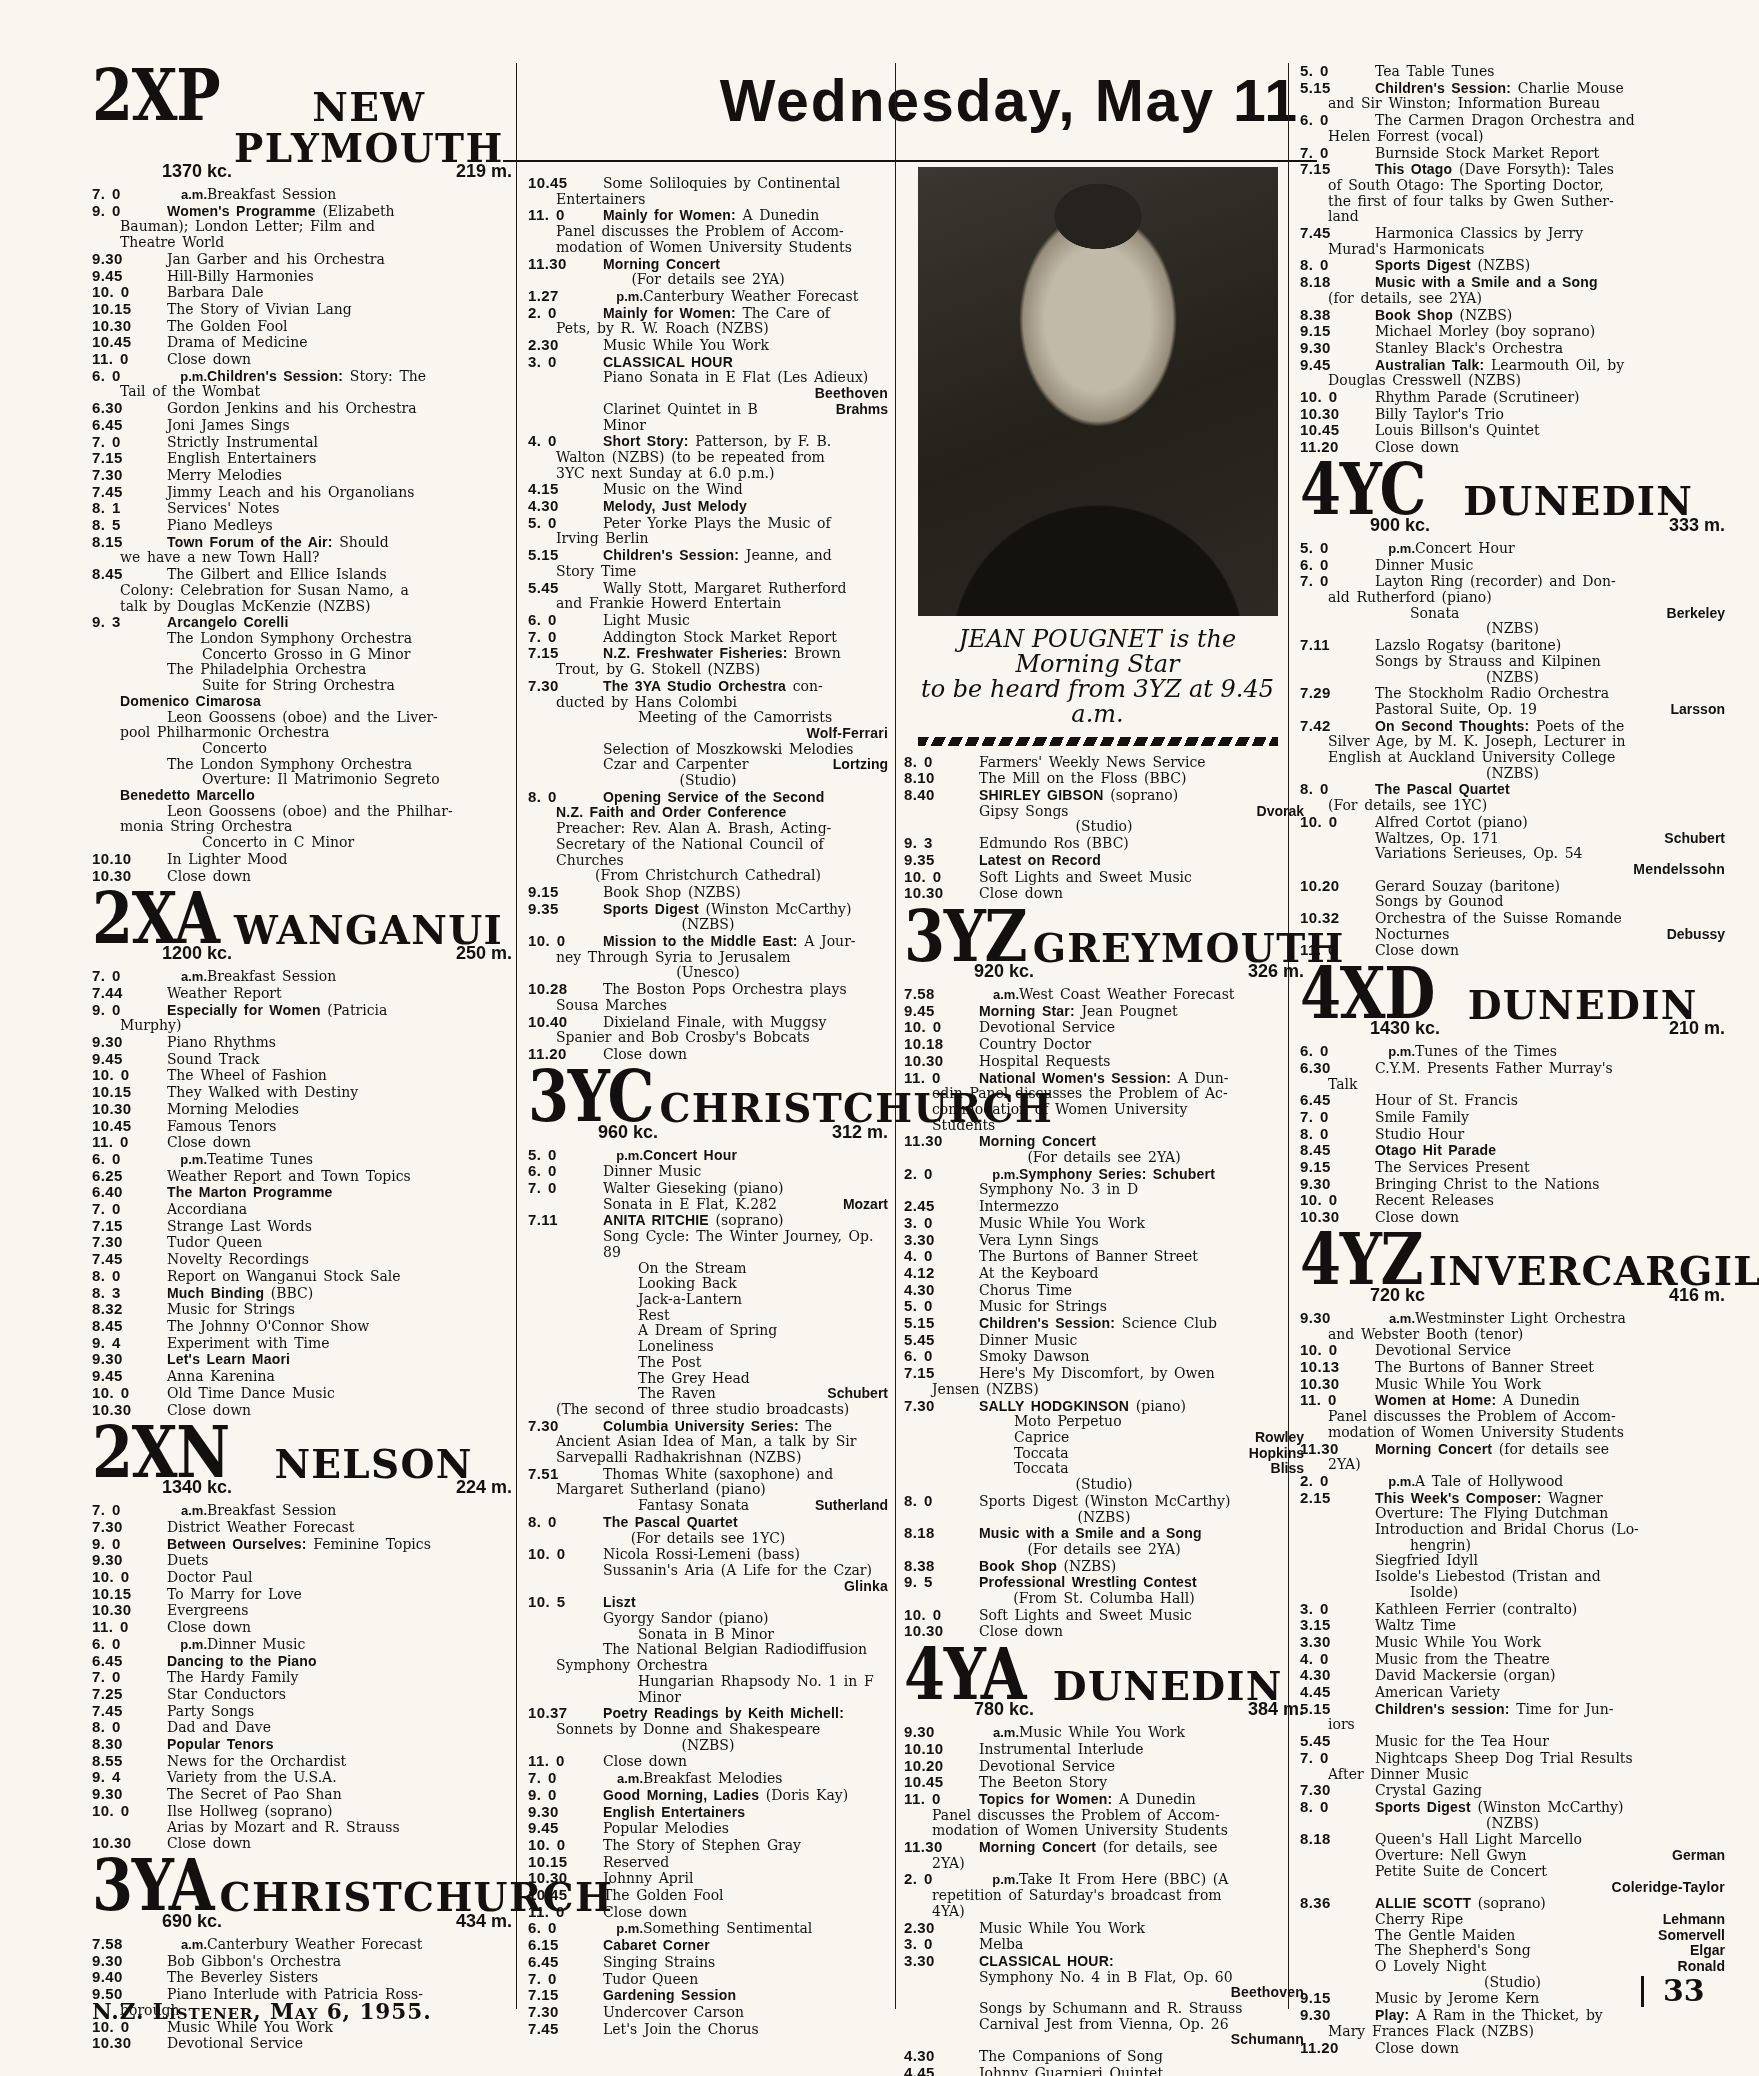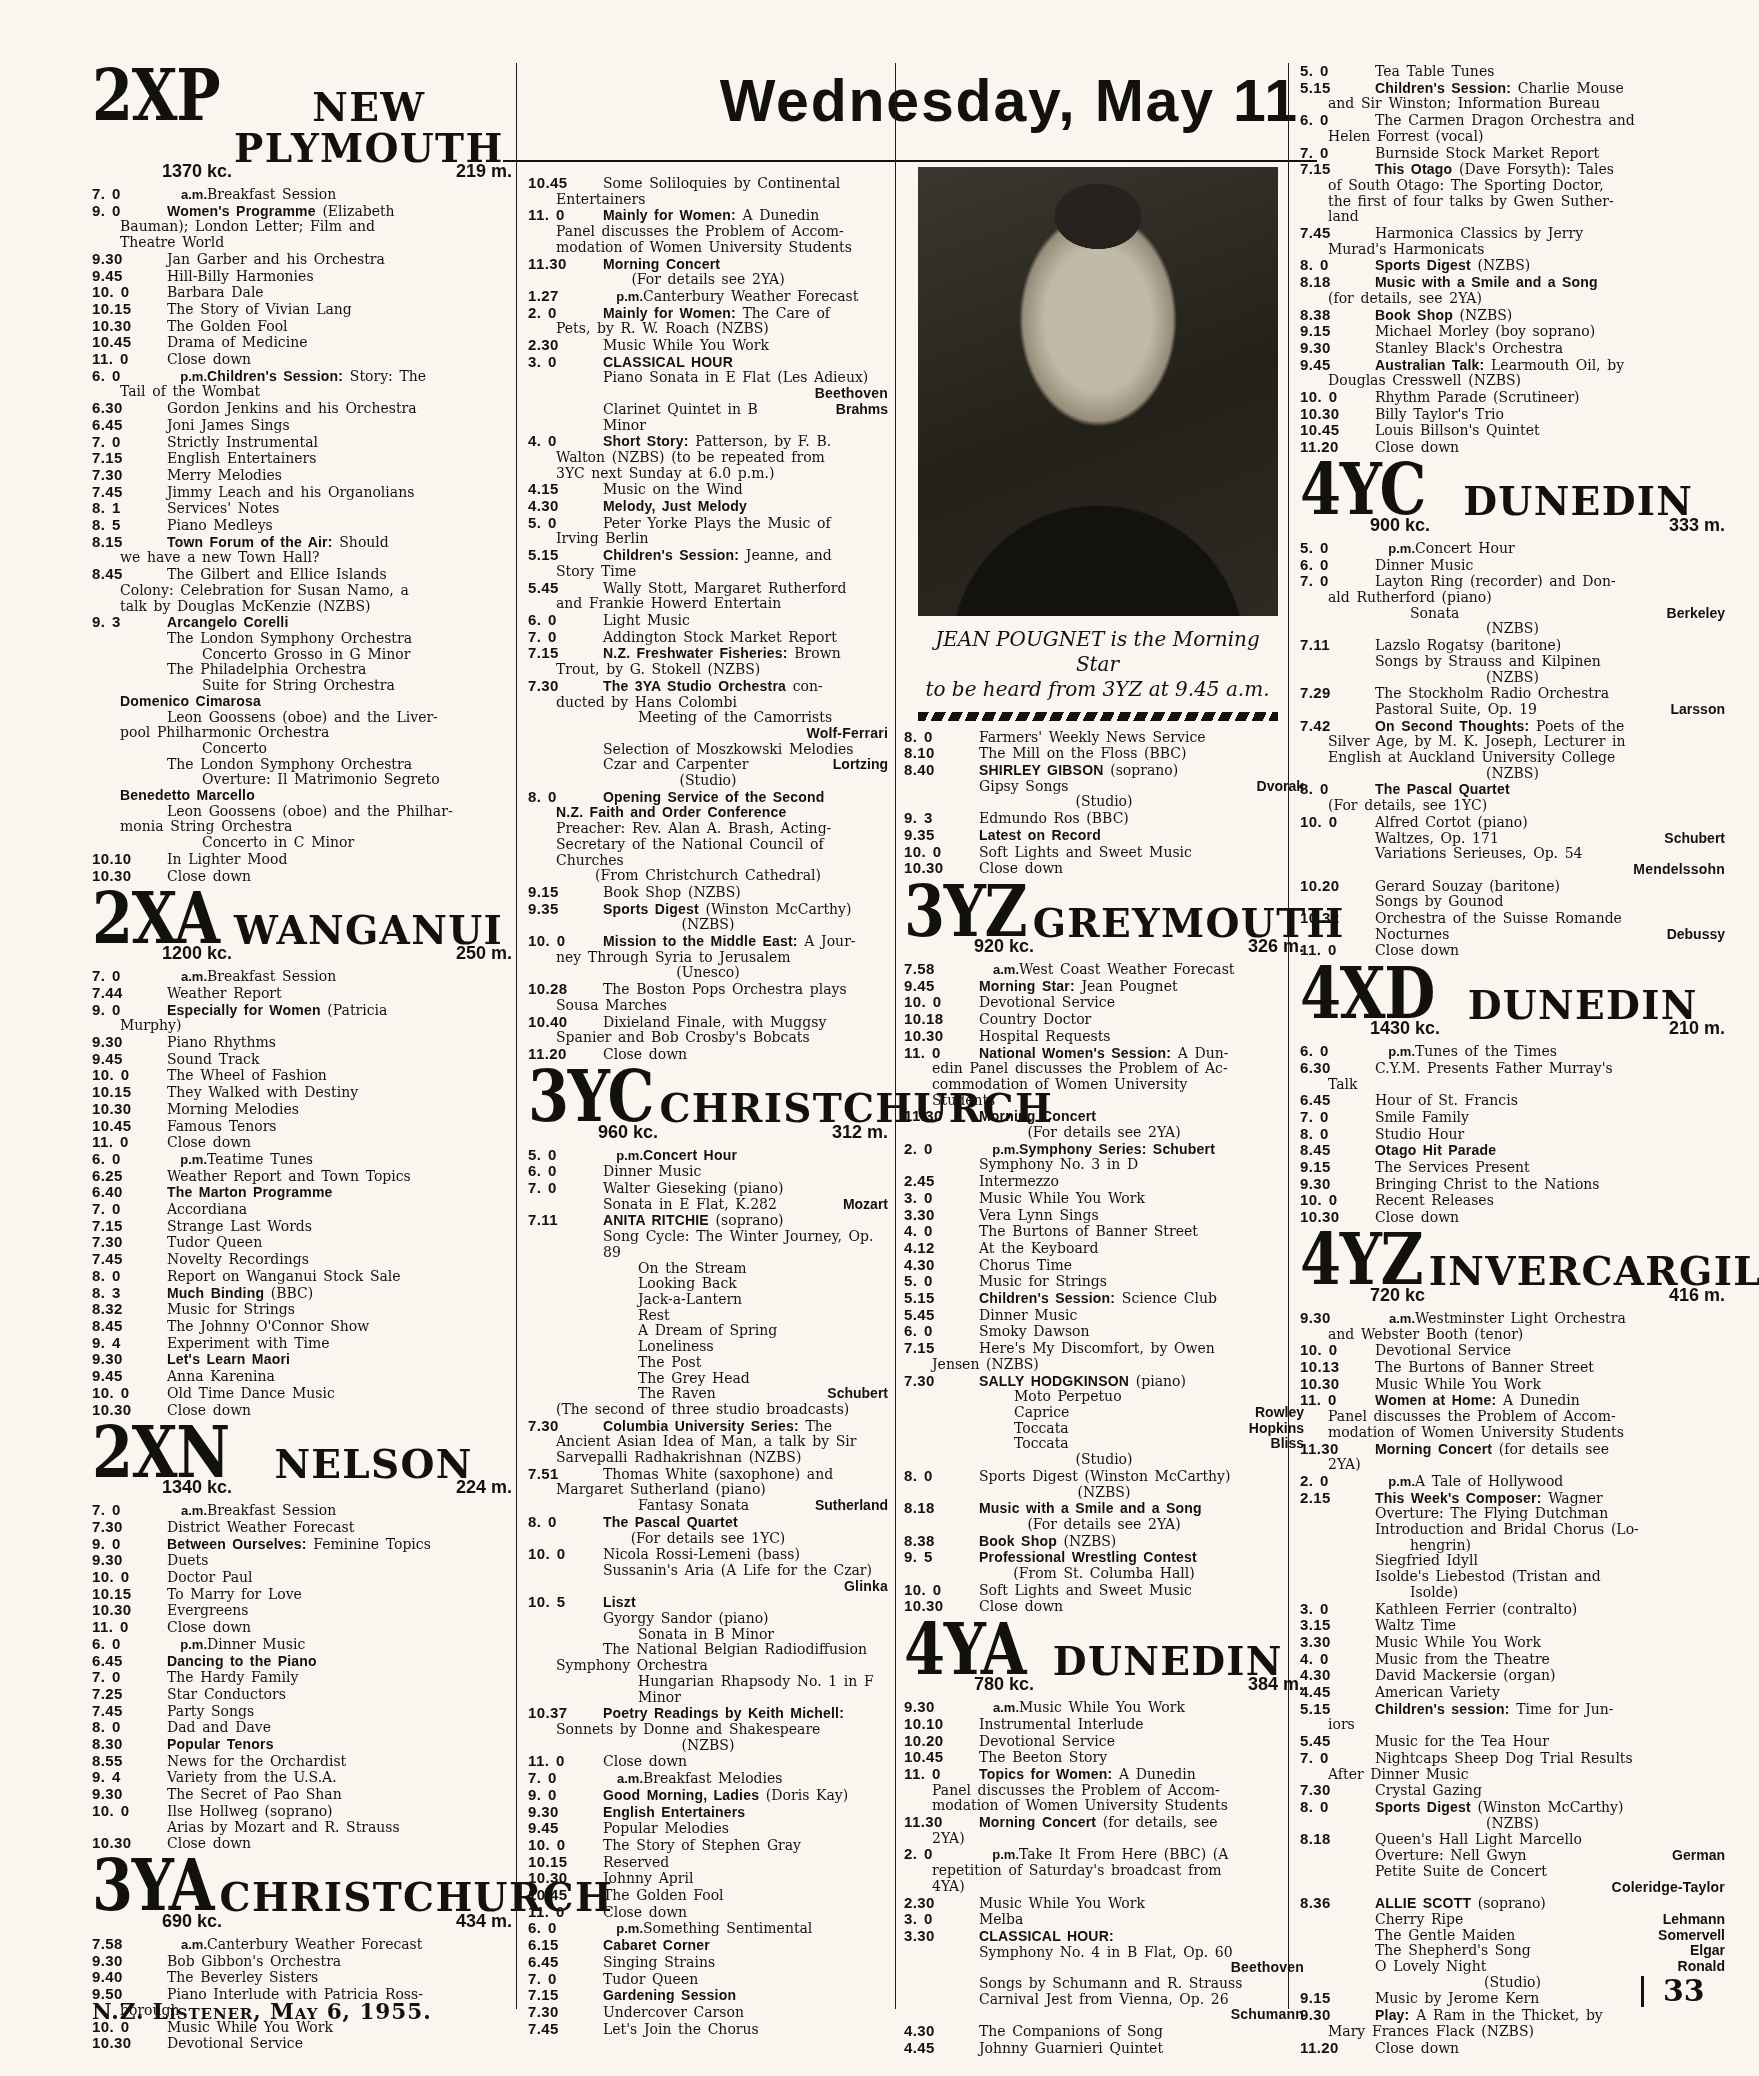--- a/index.html
+++ b/index.html
@@ -36,21 +36,21 @@
   .city{flex:1;text-align:center;font-size:39px;line-height:41px;letter-spacing:1.3px;font-weight:600;}
   .sta-sub{display:flex;justify-content:space-between;padding-left:70px;
         font-family:"Liberation Sans",sans-serif;font-weight:700;font-size:18px;margin-top:-4.5px;}
   .figure{margin:1.8px 0 6.3px 13.5px;width:360px;}
   .photo{width:360px;height:449px;background:
         radial-gradient(ellipse 72px 54px at 50% 11%, #26231e 0 60%, rgba(0,0,0,0) 61%),
         radial-gradient(ellipse 101px 137px at 50% 34%, #c2baa9 0 52%, #968c7a 74%, rgba(0,0,0,0) 78%),
         radial-gradient(ellipse 234px 234px at 50% 108%, #14120d 0 62%, rgba(0,0,0,0) 63%),
         linear-gradient(160deg,#3a3730,#232119 55%,#2c2a23);
         background-color:#27251e;}
-  .caption{margin-top:11.7px;font-style:italic;font-size:20px;line-height:25px;text-align:center;}
+  .caption{margin-top:11.7px;font-style:italic;font-size:24px;line-height:25px;text-align:center;}
   .divider{height:9px;margin:10px 0 7.2px;background:
         repeating-linear-gradient(115deg,#141210 0 10px,rgba(0,0,0,0) 10px 15.3px);}
   .footer{position:absolute;left:92px;top:1999px;font-weight:700;font-size:21.6px;
         letter-spacing:0.9px;font-variant:small-caps;}
   .pagenum{position:absolute;left:1663px;top:1973px;font-weight:700;font-size:30px;}
   .pagebar{position:absolute;left:1641px;top:1976px;width:2.7px;height:31px;background:#15130f;}
 </style>
 </head>
 <body>
 

